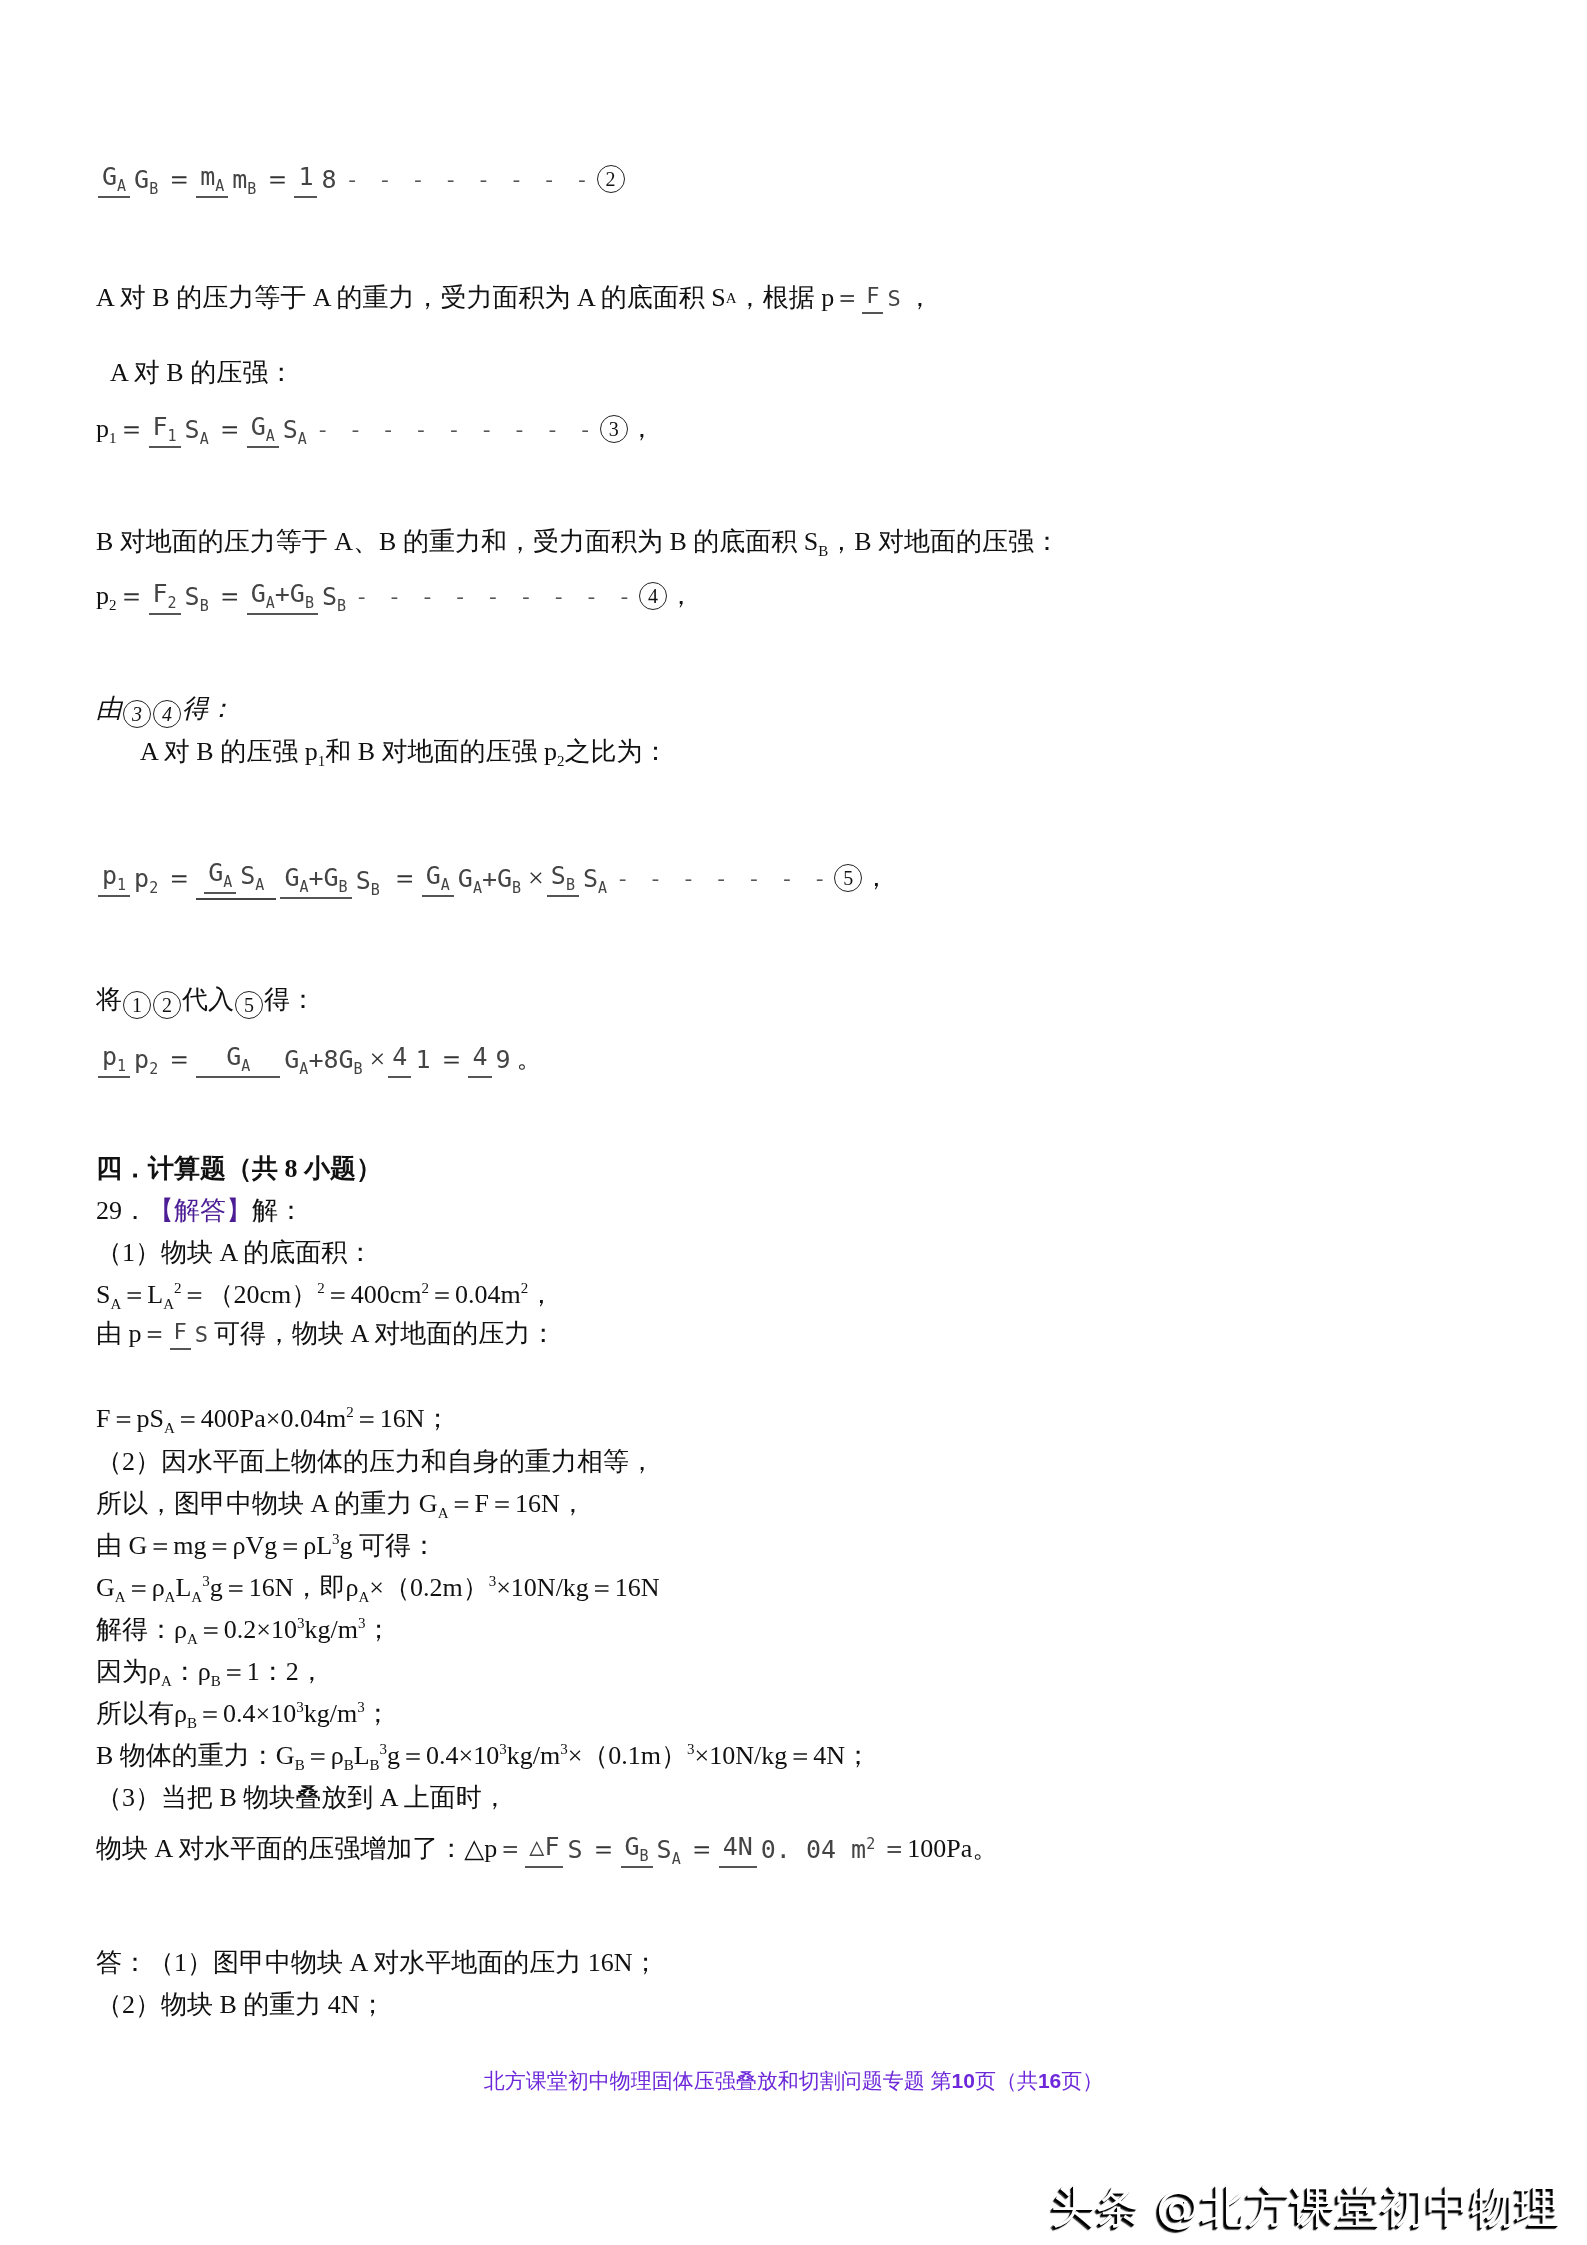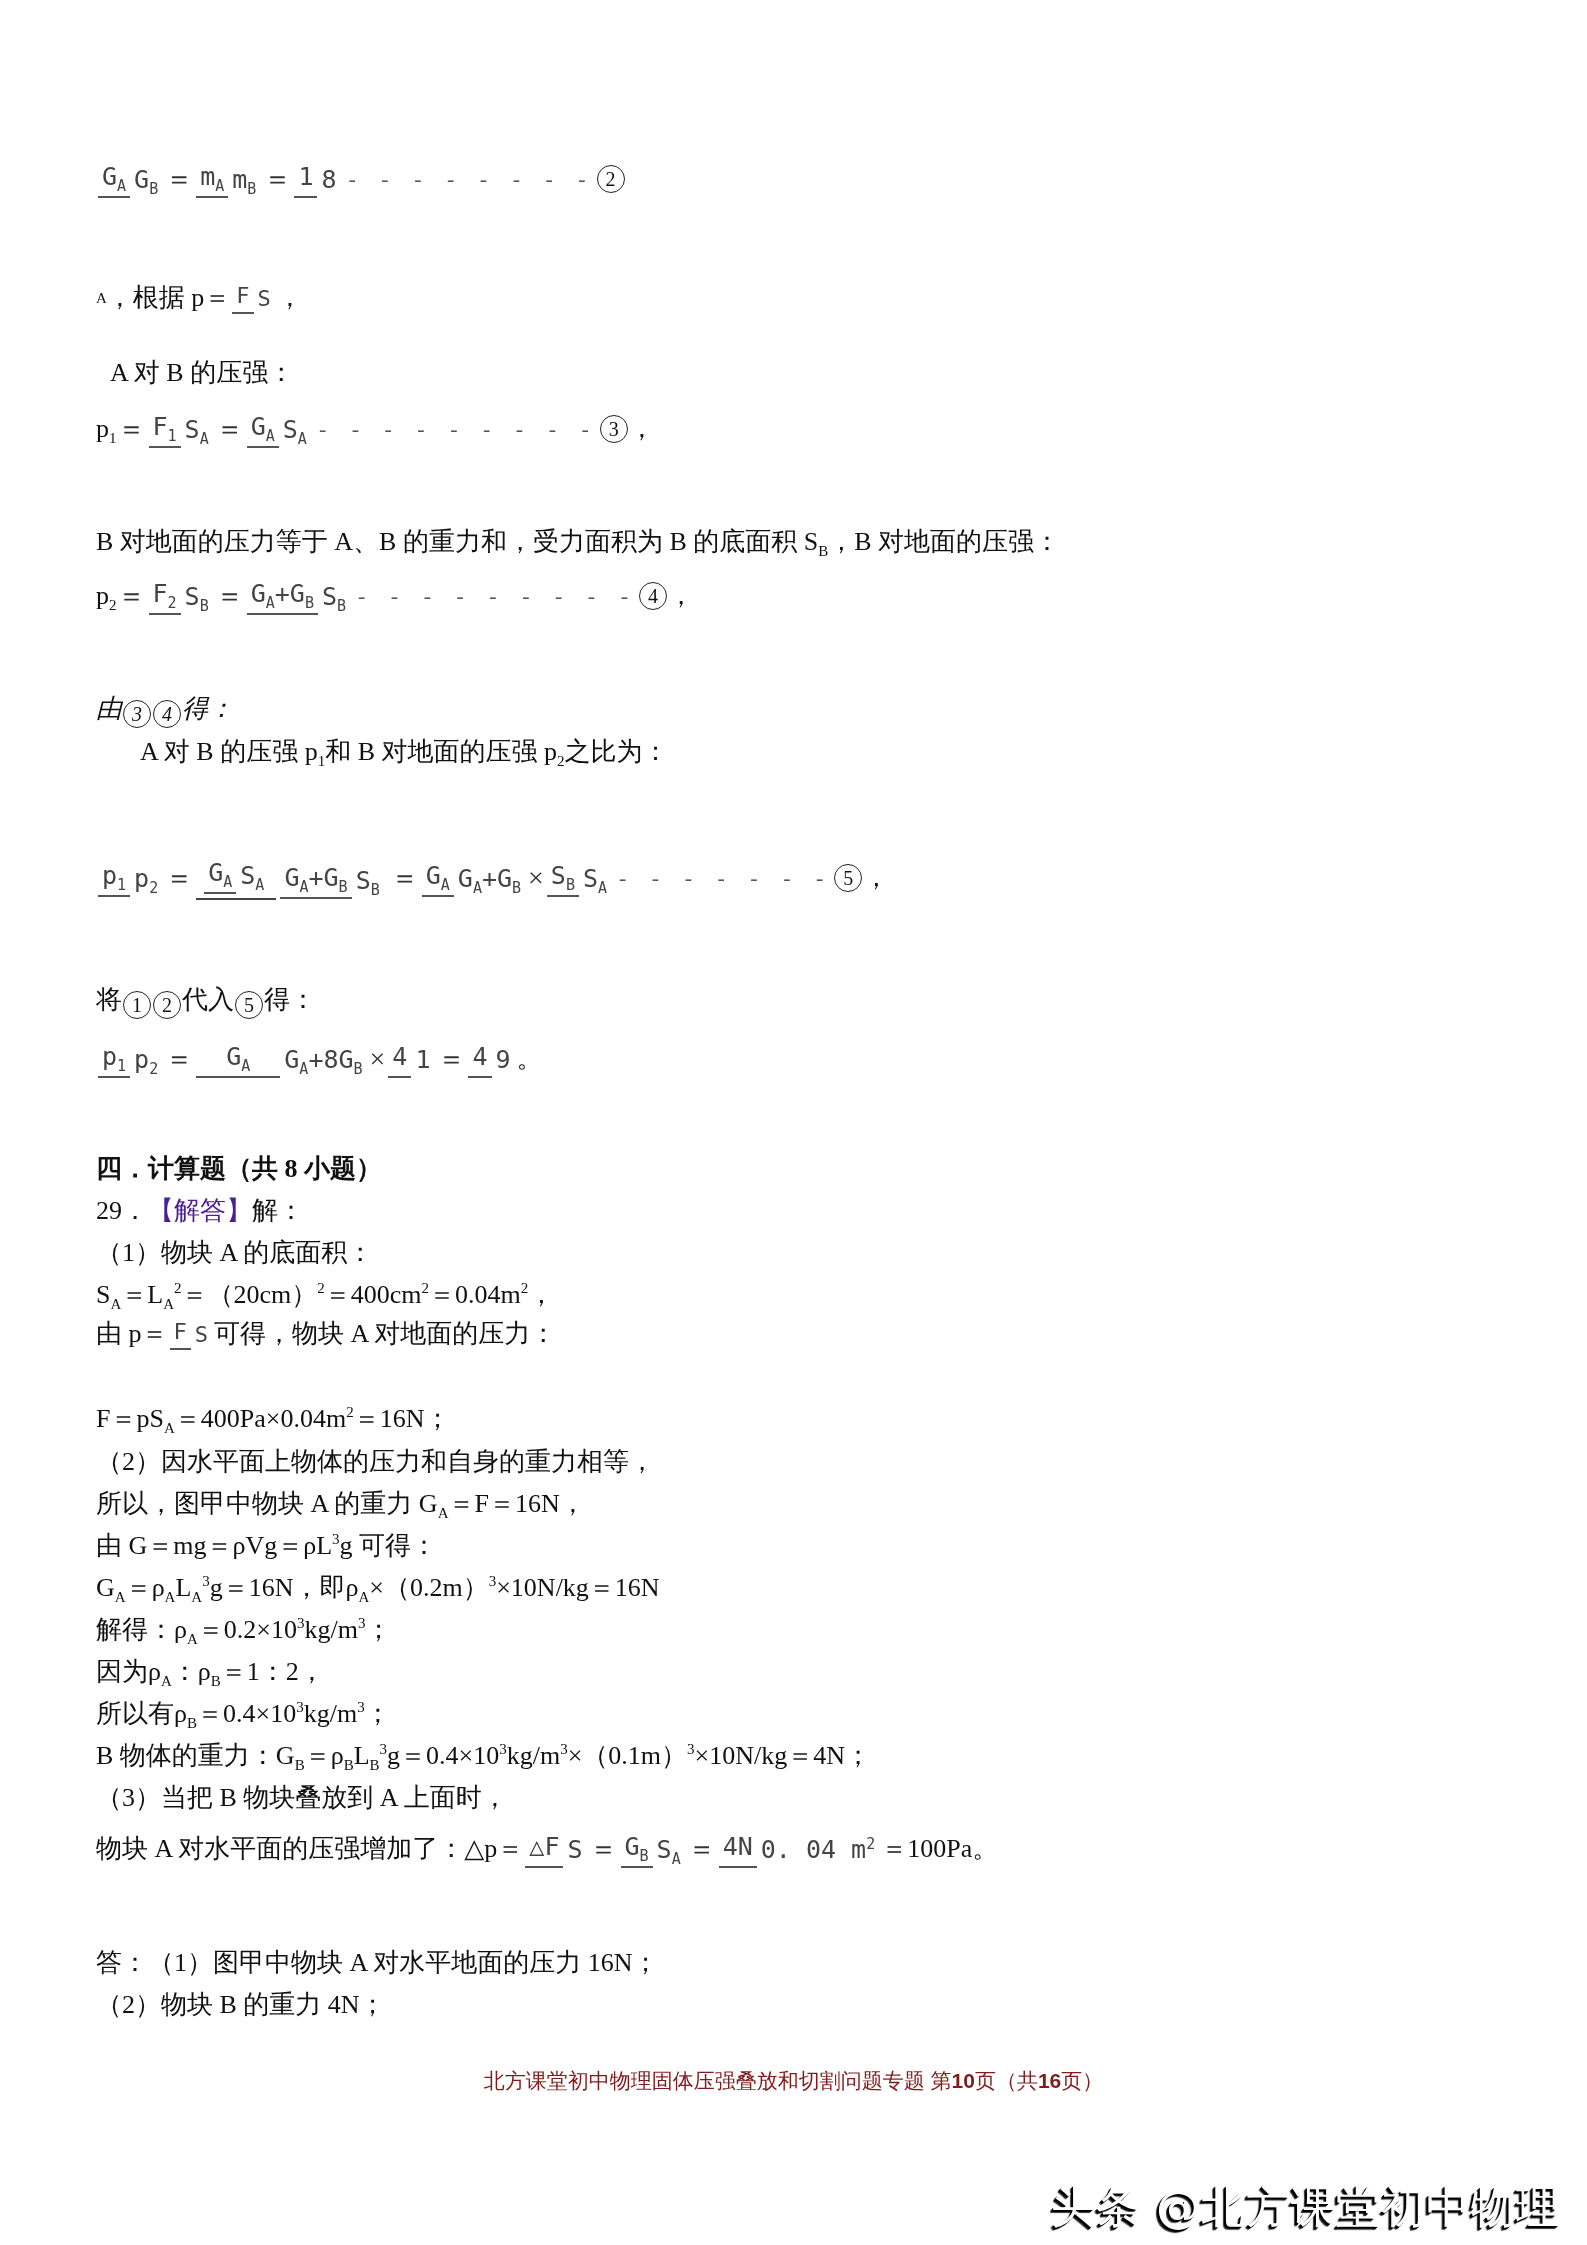--- a/index.html
+++ b/index.html
@@ -14,21 +14,21 @@
   .frac .num,.frac .den{line-height:34px;}
   .eq{display:inline-block;vertical-align:middle;font-size:28px;margin:0 1px;color:#333;}
   .dash{display:inline-block;vertical-align:middle;letter-spacing:10px;color:#555;font-size:22px;margin-left:6px;}
   .circ{display:inline-block;vertical-align:middle;width:26px;height:26px;border:1.6px solid #222;border-radius:50%;
         text-align:center;line-height:26px;font-size:20px;margin:0 1px;}
   .circ.inline{vertical-align:-4px;}
   .row{display:flex;align-items:center;}
   .bold{font-weight:bold;}
   .blue{color:#4c1d95;}
   .footer{position:absolute;left:0;width:1587px;top:2067px;text-align:center;font-size:21px;
-          font-family:"Liberation Sans","DejaVu Sans",sans-serif;color:#7f1d1d;}
+          font-family:"Liberation Sans","DejaVu Sans",sans-serif;color:#6d28d9;}
   .footer b{font-weight:bold;}
   .wm{position:absolute;right:26px;top:2178px;font-size:44px;font-family:"DejaVu Sans",sans-serif;
       color:#fff;text-shadow:-2px 2px 0 #000,-1px 1px 0 #000,-3px 3px 1px #333;letter-spacing:1px;}
 </style>
 </head>
 <body>
 
 <div class="ln row" style="top:160px;">
   <span class="frac m">
     <span class="num"><span>G</span><sub>A</sub></span>
@@ -42,20 +42,21 @@
   <span class="eq">＝</span>
   <span class="frac m">
     <span class="num">1</span>
     <span class="den">8</span>
   </span>
   <span class="dash">- - - - - - - -</span>
   <span class="circ">2</span>
 </div>
 
 <div class="ln row" style="top:282px;">
+  <span>A 对 B 的压力等于 A 的重力，受力面积为 A 的底面积 S</span>
     <sub>A</sub>
   <span>，根据 p＝</span>
   <span class="frac m" style="font-size:22px;">
     <span class="num" style="line-height:28px;">F</span>
     <span class="den" style="line-height:28px;">S</span>
   </span>
   <span>，</span>
 </div>
 
 <div class="ln" style="top:358px;margin-left:14px;">A 对 B 的压强：</div>

